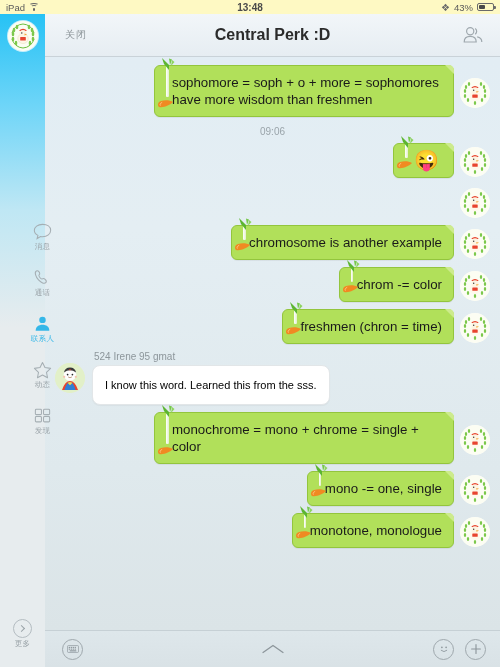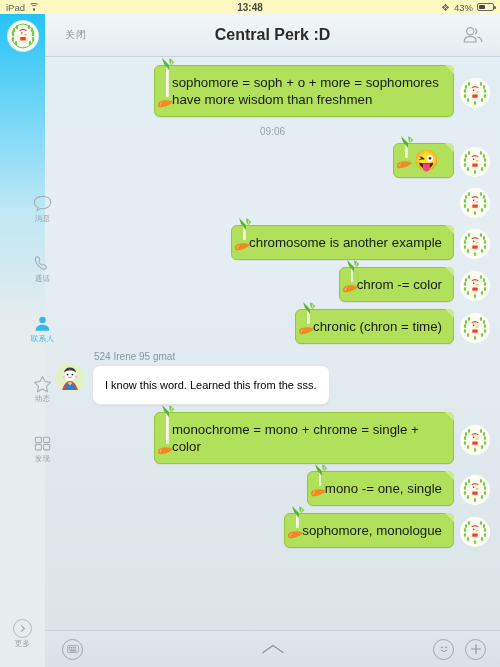--- a/index.html
+++ b/index.html
@@ -37,21 +37,21 @@
   .sidebar {
     position:absolute; left:0; top:14px; width:45px; height:653px;
     background:linear-gradient(180deg,#26c2f5 0%, #6ed5f8 14%, #bfe7f4 30%, #e7ecee 48%, #e7ecee 100%);
     z-index:20; display:flex; flex-direction:column; align-items:center;
   }
   .sb-avatar {
     width:30px;height:30px;border-radius:50%;margin-top:7px;flex:0 0 auto;
     background:#fbfcf4; box-shadow:0 0 0 1px rgba(255,255,255,.7);
     position:relative; overflow:hidden;
   }
-  .nav { margin-top:auto; margin-bottom:auto; display:flex; flex-direction:column; gap:30px; align-items:center;
+  .nav { margin-top:auto; margin-bottom:auto; display:flex; flex-direction:column; gap:16px; align-items:center;
          padding-bottom:60px;margin-left:40px;}
   .nav-item { display:flex; flex-direction:column; align-items:center; width:45px; cursor:default;}
   .nav-label { font-size:7.5px; color:#9aa3a8; margin-top:1px; letter-spacing:.3px;}
   .nav-item.active .nav-label { color:#35b7e8; }
   .nav-ic { width:21px; height:19px; position:relative; }
   .nav-ic svg { width:100%; height:100%; display:block; }
   .more { position:absolute; bottom:18px; left:0; width:45px; display:flex; flex-direction:column; align-items:center;}
   .more-circle { width:19px;height:19px;border:1px solid #b4bcc1;border-radius:50%;
                  display:flex;align-items:center;justify-content:center;}
   .more-circle span{ display:block;width:5px;height:5px;border-right:1.3px solid #9aa3a8;
@@ -476,21 +476,21 @@
             <circle cx="13.7" cy="12.3" r=".7" fill="#333"></circle>
           <path d="M16.4 12.9 l2.6 .9 -2.6 .9z" fill="#f3a93c"></path>
           <rect x="12.3" y="16.4" width="5.4" height="3.4" rx=".6" fill="#e8432e"></rect>
         </svg>
       </div>
     </div>
 
     <div class="row out">
       <div class="bubble-wrap">
         <div class="bubble">
-          <span>chronic  (chron = time)</span>
+          <span>freshmen  (chron = time)</span>
           <span class="carrot">
             <span class="stem"></span>
             <svg class="leaf" viewBox="0 0 16 14">
                 <path d="M2 1 L9 8 L9 13 L4 7z" fill="#5cb531"></path>
                 <path d="M9 1.5 L10 8 L12 2.5z" fill="#76c84a"></path>
                 <path d="M12 3 L11 9 L14.5 5z" fill="#8ed45f"></path>
               </svg>
             <svg class="root" viewBox="0 0 18 13">
                 <path d="M2 11 C0 9 1 6 4 5 C8 3.5 13 4 16 6 C13 9 7 12 2 11z" fill="#f08a22"></path>
                 <path d="M3.4 9.6 C2.6 8.6 3.4 7 5.2 6.3" stroke="#ffc07a" stroke-width="1" fill="none"></path>
@@ -633,21 +633,21 @@
             <circle cx="13.7" cy="12.3" r=".7" fill="#333"></circle>
           <path d="M16.4 12.9 l2.6 .9 -2.6 .9z" fill="#f3a93c"></path>
           <rect x="12.3" y="16.4" width="5.4" height="3.4" rx=".6" fill="#e8432e"></rect>
         </svg>
       </div>
     </div>
 
     <div class="row out">
       <div class="bubble-wrap">
         <div class="bubble">
-          <span>sophomore, monologue</span>
+          <span>monotone, monologue</span>
           <span class="carrot">
             <span class="stem"></span>
             <svg class="leaf" viewBox="0 0 16 14">
                 <path d="M2 1 L9 8 L9 13 L4 7z" fill="#5cb531"></path>
                 <path d="M9 1.5 L10 8 L12 2.5z" fill="#76c84a"></path>
                 <path d="M12 3 L11 9 L14.5 5z" fill="#8ed45f"></path>
               </svg>
             <svg class="root" viewBox="0 0 18 13">
                 <path d="M2 11 C0 9 1 6 4 5 C8 3.5 13 4 16 6 C13 9 7 12 2 11z" fill="#f08a22"></path>
                 <path d="M3.4 9.6 C2.6 8.6 3.4 7 5.2 6.3" stroke="#ffc07a" stroke-width="1" fill="none"></path>

